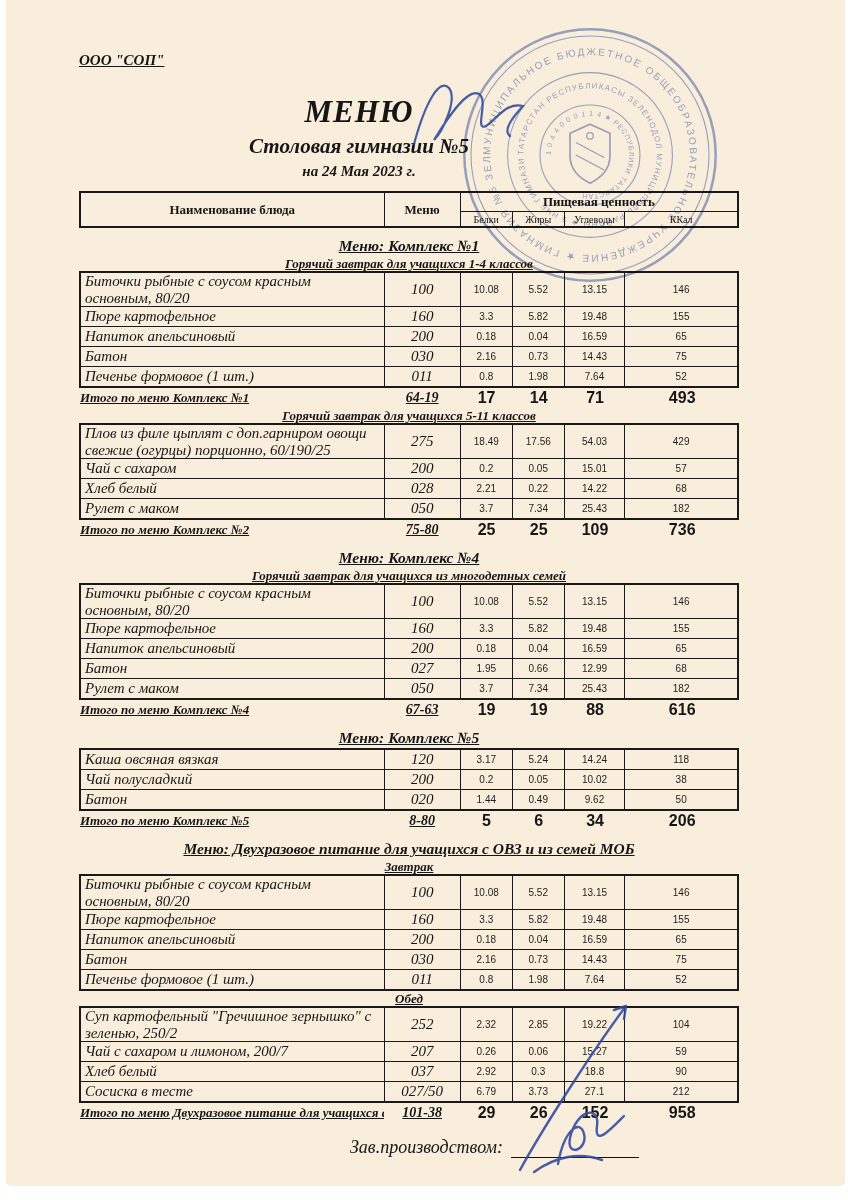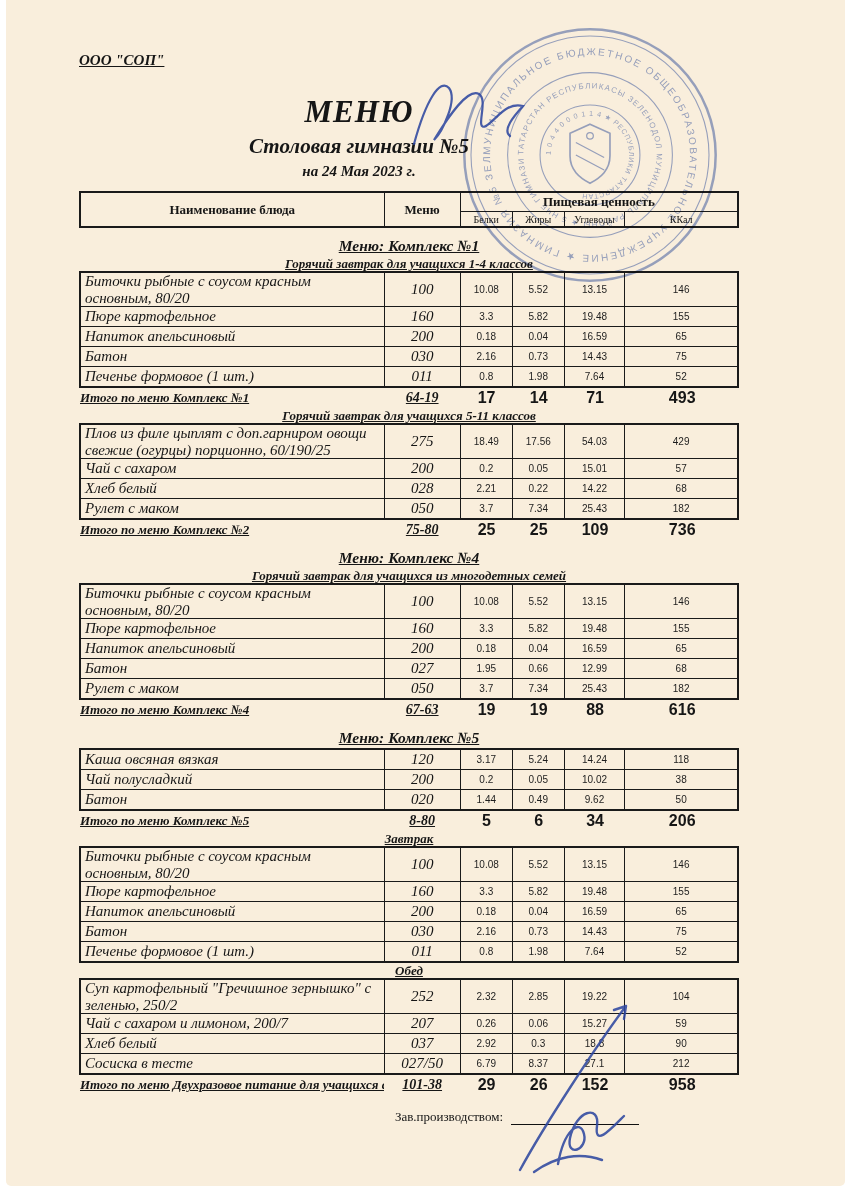--- a/index.html
+++ b/index.html
@@ -44,21 +44,21 @@
   .num{font-family:"Liberation Sans",sans-serif;font-size:10px;text-align:center;color:#1d1d1d;}
 
   .total td{border:none;height:18px;vertical-align:middle;margin-top:16px;}
   .t-label{font-weight:bold;font-style:italic;font-size:13px;white-space:nowrap;overflow:hidden;}
   .t-out{font-weight:bold;font-style:italic;font-size:14px;text-align:center;}
   .t-num{font-family:"Liberation Sans",sans-serif;font-weight:bold;font-size:16px;text-align:center;}
 
   
   .footer{margin-top:14px;width:660px;}
   .f-row{display:flex;justify-content:flex-end;align-items:flex-end;margin-right:100px;margin-top:10px;}
-  .f-label{font-size:13px;}
+  .f-label{font-style:italic;font-size:18px;}
   .f-line{width:128px;border-bottom:1.4px solid #111;height:12px;margin-left:8px;}
 
   
   .stamp{position:absolute;left:455px;top:26px;width:258px;height:258px;opacity:.62;
          mix-blend-mode:multiply;pointer-events:none;}
   .sig-top{position:absolute;left:386px;top:72px;pointer-events:none;}
   .sig-bottom{position:absolute;left:498px;top:998px;pointer-events:none;}
 </style>
 </head>
 <body>
@@ -372,20 +372,21 @@
                 <td class="t-out"><span class="u">8-80</span></td>
                 <td class="t-num">5</td>
                 <td class="t-num">6</td>
                 <td class="t-num">34</td>
                 <td class="t-num">206</td>
               </tr>
             </tbody>
           </table>
         </div>
         <div class="section">
+          <div class="sec-title"><span class="u">Меню: Двухразовое питание для учащихся с ОВЗ и из семей МОБ</span></div>
           <div class="sub-title"><span class="u">Завтрак</span></div>
           <table class="menu">
             <colgroup>
               <col style="width: 46.2%;">
               <col style="width: 11.6%;">
               <col style="width: 7.9%;">
               <col style="width: 7.9%;">
               <col style="width: 9.2%;">
               <col style="width: 17.2%;">
             </colgroup>
@@ -464,21 +465,21 @@
                 <td class="out">037</td>
                 <td class="num">2.92</td>
                 <td class="num">0.3</td>
                 <td class="num">18.8</td>
                 <td class="num">90</td>
               </tr>
               <tr>
                 <td class="dish">Сосиска в тесте</td>
                 <td class="out">027/50</td>
                 <td class="num">6.79</td>
-                <td class="num">8.37</td>
+                <td class="num">3.73</td>
                 <td class="num">27.1</td>
                 <td class="num">212</td>
               </tr>
             </tbody>
           </table>
           <table class="total">
             <colgroup>
               <col style="width: 46.2%;">
               <col style="width: 11.6%;">
               <col style="width: 7.9%;">

